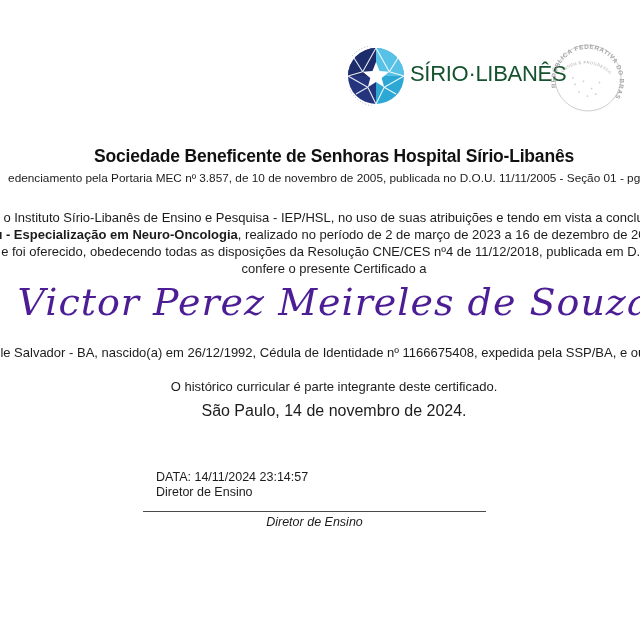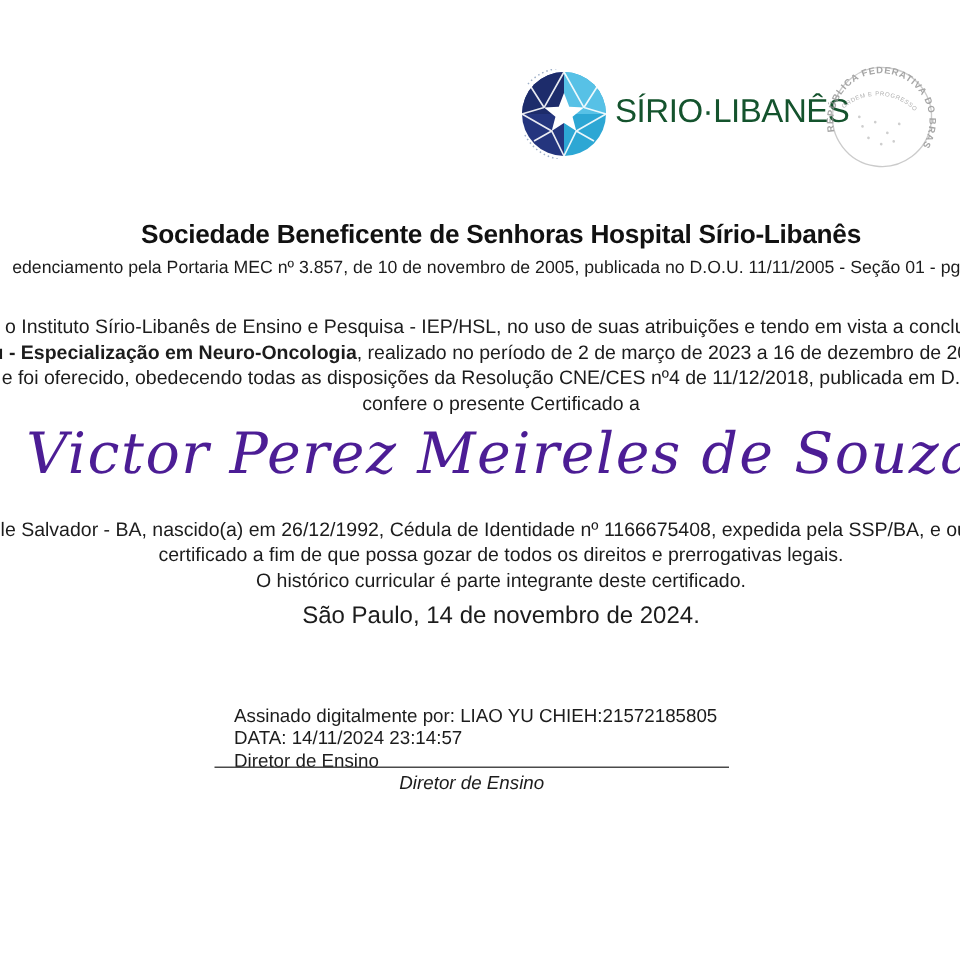--- a/index.html
+++ b/index.html
@@ -84,27 +84,25 @@
   <div class="abs full center-nowrap body-line p1-l2">
     <span class="bold">u - Especialização em Neuro-Oncologia</span>
       <span>, realizado no período de 2 de março de 2023 a 16 de dezembro de 2023, c</span>
   </div>
   <div class="abs full center-nowrap body-line p1-l3">e foi oferecido, obedecendo todas as disposições da Resolução CNE/CES nº4 de 11/12/2018, publicada em D.O.U.</div>
   <div class="abs full center-nowrap body-line p1-l4">confere o presente Certificado a</div>
 
   <div class="abs full center-nowrap recipient">Victor Perez Meireles de Souza</div>
 
   <div class="abs full center-nowrap body-line p2-l1">le Salvador - BA, nascido(a) em 26/12/1992, Cédula de Identidade nº 1166675408, expedida pela SSP/BA, e outorg</div>
-  <div class="abs full center-nowrap body-line p2-l2">certificado a fim de que possa gozar de todos os direitos e prerrogativas legais.</div>
   <div class="abs full center-nowrap body-line p2-l3">O histórico curricular é parte integrante deste certificado.</div>
 
   <div class="abs full center-nowrap date-line">São Paulo, 14 de novembro de 2024.</div>
 
   <div class="abs sig-block">
-    <div>Assinado digitalmente por: LIAO YU CHIEH:21572185805</div>
     <div>DATA: 14/11/2024 23:14:57</div>
     <div>Diretor de Ensino</div>
   </div>
 
   <div class="abs sig-rule"></div>
   <div class="abs sig-role">Diretor de Ensino</div>
 
 </div>
 
 </body></html>

